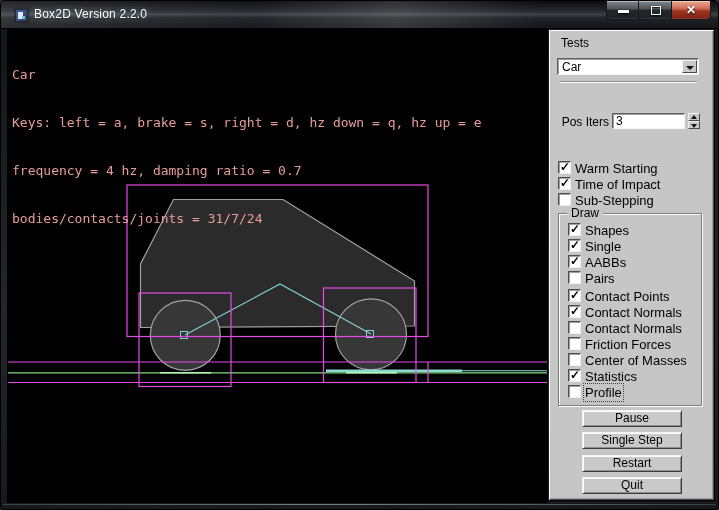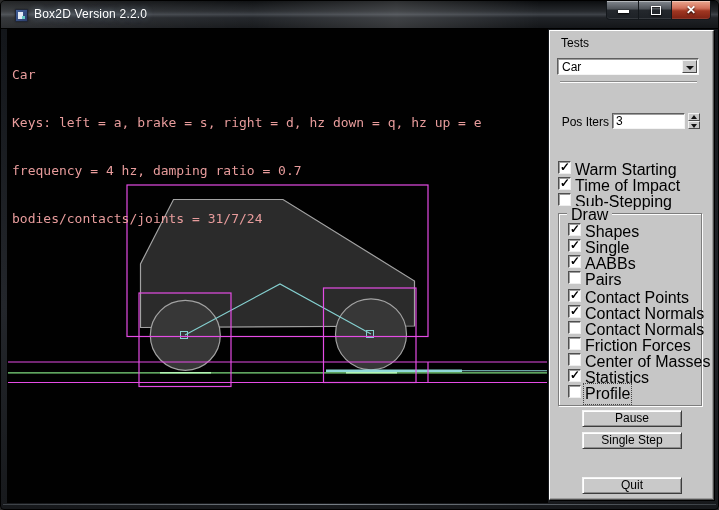--- a/index.html
+++ b/index.html
@@ -122,28 +122,28 @@
   .cb-row{ position:absolute; height:14px; white-space:nowrap; }
   .cb-box{
     position:absolute; left:0; top:0; width:13px; height:13px; background:#fff;
     border:1px solid; border-color:#4f4f4f #eee #eee #4f4f4f; box-shadow:inset 1px 1px 0 #9e9e9e;
   }
   .cb-box::after{
     content:"✓"; position:absolute; left:1px; top:-2px; font-size:12px; font-weight:bold;
     color:#000; visibility:hidden;
   }
   .cb-box.checked::after{ visibility:visible; }
-  .cb-label{ position:absolute; left:17px; top:0px; font-size:16px; }
+  .cb-label{ position:absolute; left:17px; top:0px; font-size:13px; }
   .cb-label.focused{ outline:1px dotted #444; outline-offset:1px; }
 
   .groupbox{
     position:absolute; left:8px; top:182px; width:144px; height:193px;
     border:1px solid #7d7d7d; box-shadow:1px 1px 0 #fdfdfd, inset 1px 1px 0 #fdfdfd;
   }
-  .group-title{ position:absolute; left:8px; top:-8px; background:#c6c6c6; padding:0 4px; font-size:16px; }
+  .group-title{ position:absolute; left:8px; top:-8px; background:#c6c6c6; padding:0 4px; font-size:12px; }
 
   .g-btn{
     position:absolute; left:32px; width:100px; height:17px;
     background:#c9c9c9; border:1px solid; border-color:#f4f4f4 #3d3d3d #3d3d3d #f4f4f4;
     box-shadow:inset 1px 1px 0 #fff, inset -1px -1px 0 #8e8e8e;
     font-size:12px; text-align:center; line-height:15px; color:#000;
     font-family:"Liberation Sans", sans-serif; cursor:default;
   }
 </style>
 </head>
@@ -289,17 +289,18 @@
         <span class="cb-label">Statistics</span>
       </div>
       <div class="cb-row" style="left:9px; top:171px;">
         <span class="cb-box"></span>
         <span class="cb-label focused">Profile</span>
       </div>
     </div>
 
     <div class="g-btn" style="top:379px;">Pause</div>
     <div class="g-btn" style="top:401px;">Single Step</div>
+    <div class="g-btn" style="top:424px;">Restart</div>
     <div class="g-btn" style="top:446px;">Quit</div>
   </div>
 
   <div class="bottom-sheen"></div>
 </div>
 
 </body></html>

